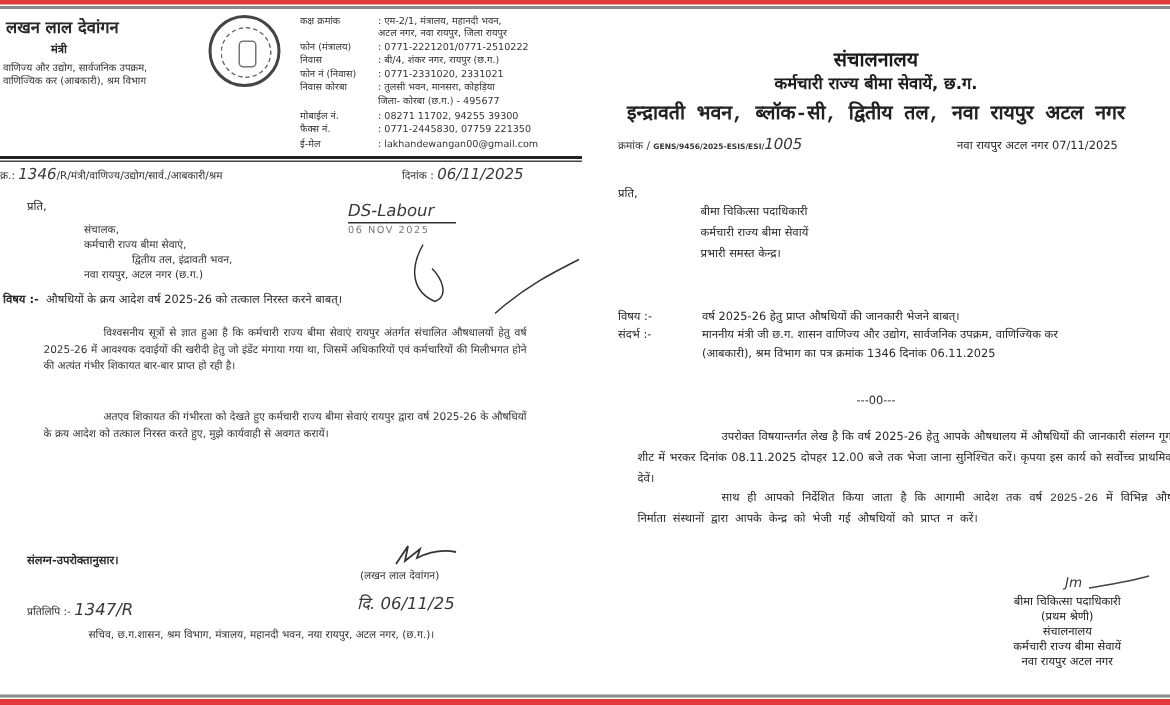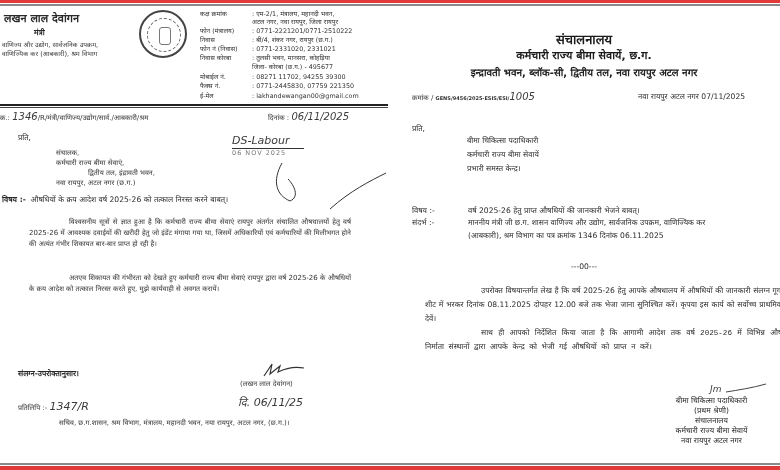--- a/index.html
+++ b/index.html
@@ -31,21 +31,21 @@
   .rule-double { position:absolute; left:0; width:388px; border-top:2px solid #222; border-bottom:1px solid #444; height:1px; }
 
   .stamp { position:absolute; left:232px; top:128px; width:72px; }
   .stamp-line { border-top:1px solid #333; margin-top:1px; }
   .sig-flourish { position:absolute; }
 
   
   .r-center { position:absolute; left:0; width:392px; text-align:center; }
   .r-h1 { font-size:13px; font-weight:bold; color:#1c1c1c; }
   .r-h2 { font-size:11px; font-weight:bold; color:#1c1c1c; }
-  .r-h3 { font-size:10px; font-weight:bold; color:#222; }
+  .r-h3 { font-size:13px; font-weight:bold; color:#222;font-family:Liberation Mono, monospace; }
   .sig-block { position:absolute; left:255px; width:137px; text-align:center; font-size:7.6px; line-height:10px; color:#222; }
 </style>
 </head>
 <body>
 
 <div class="frame-top-red"></div>
 <div class="frame-top-gray"></div>
 
 <div class="doc doc-left">
   <div class="abs lh-name" style="left:4px; top:4px;">लखन लाल देवांगन</div>

